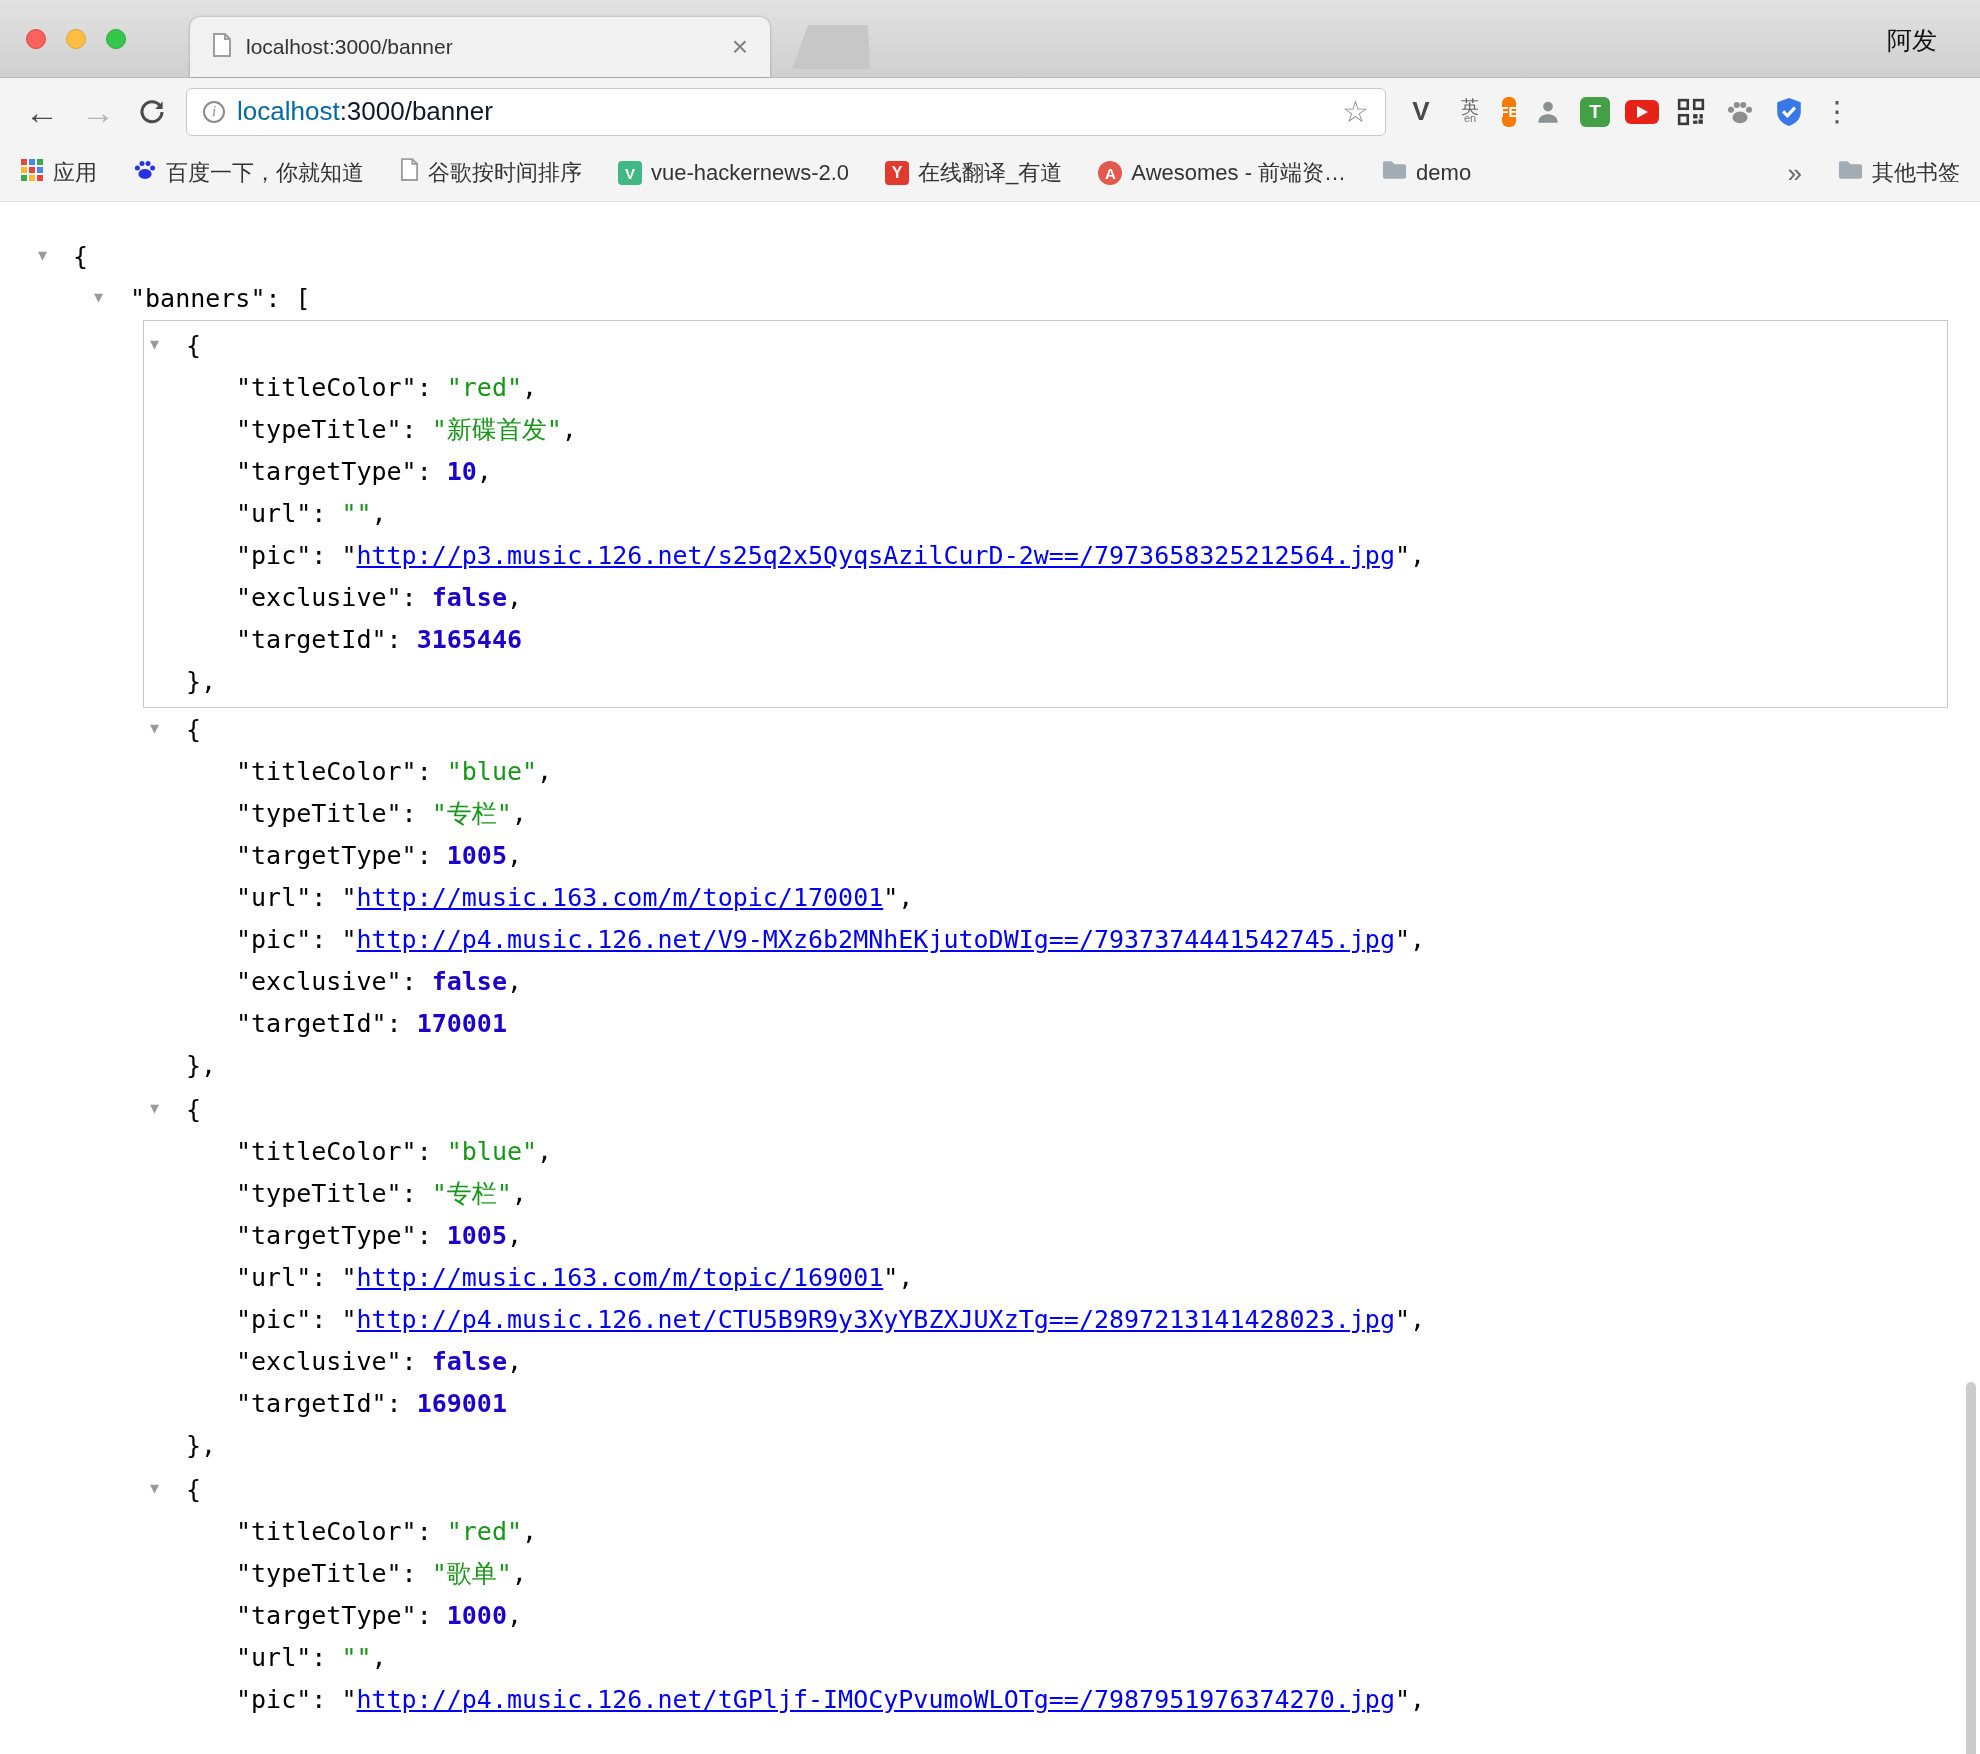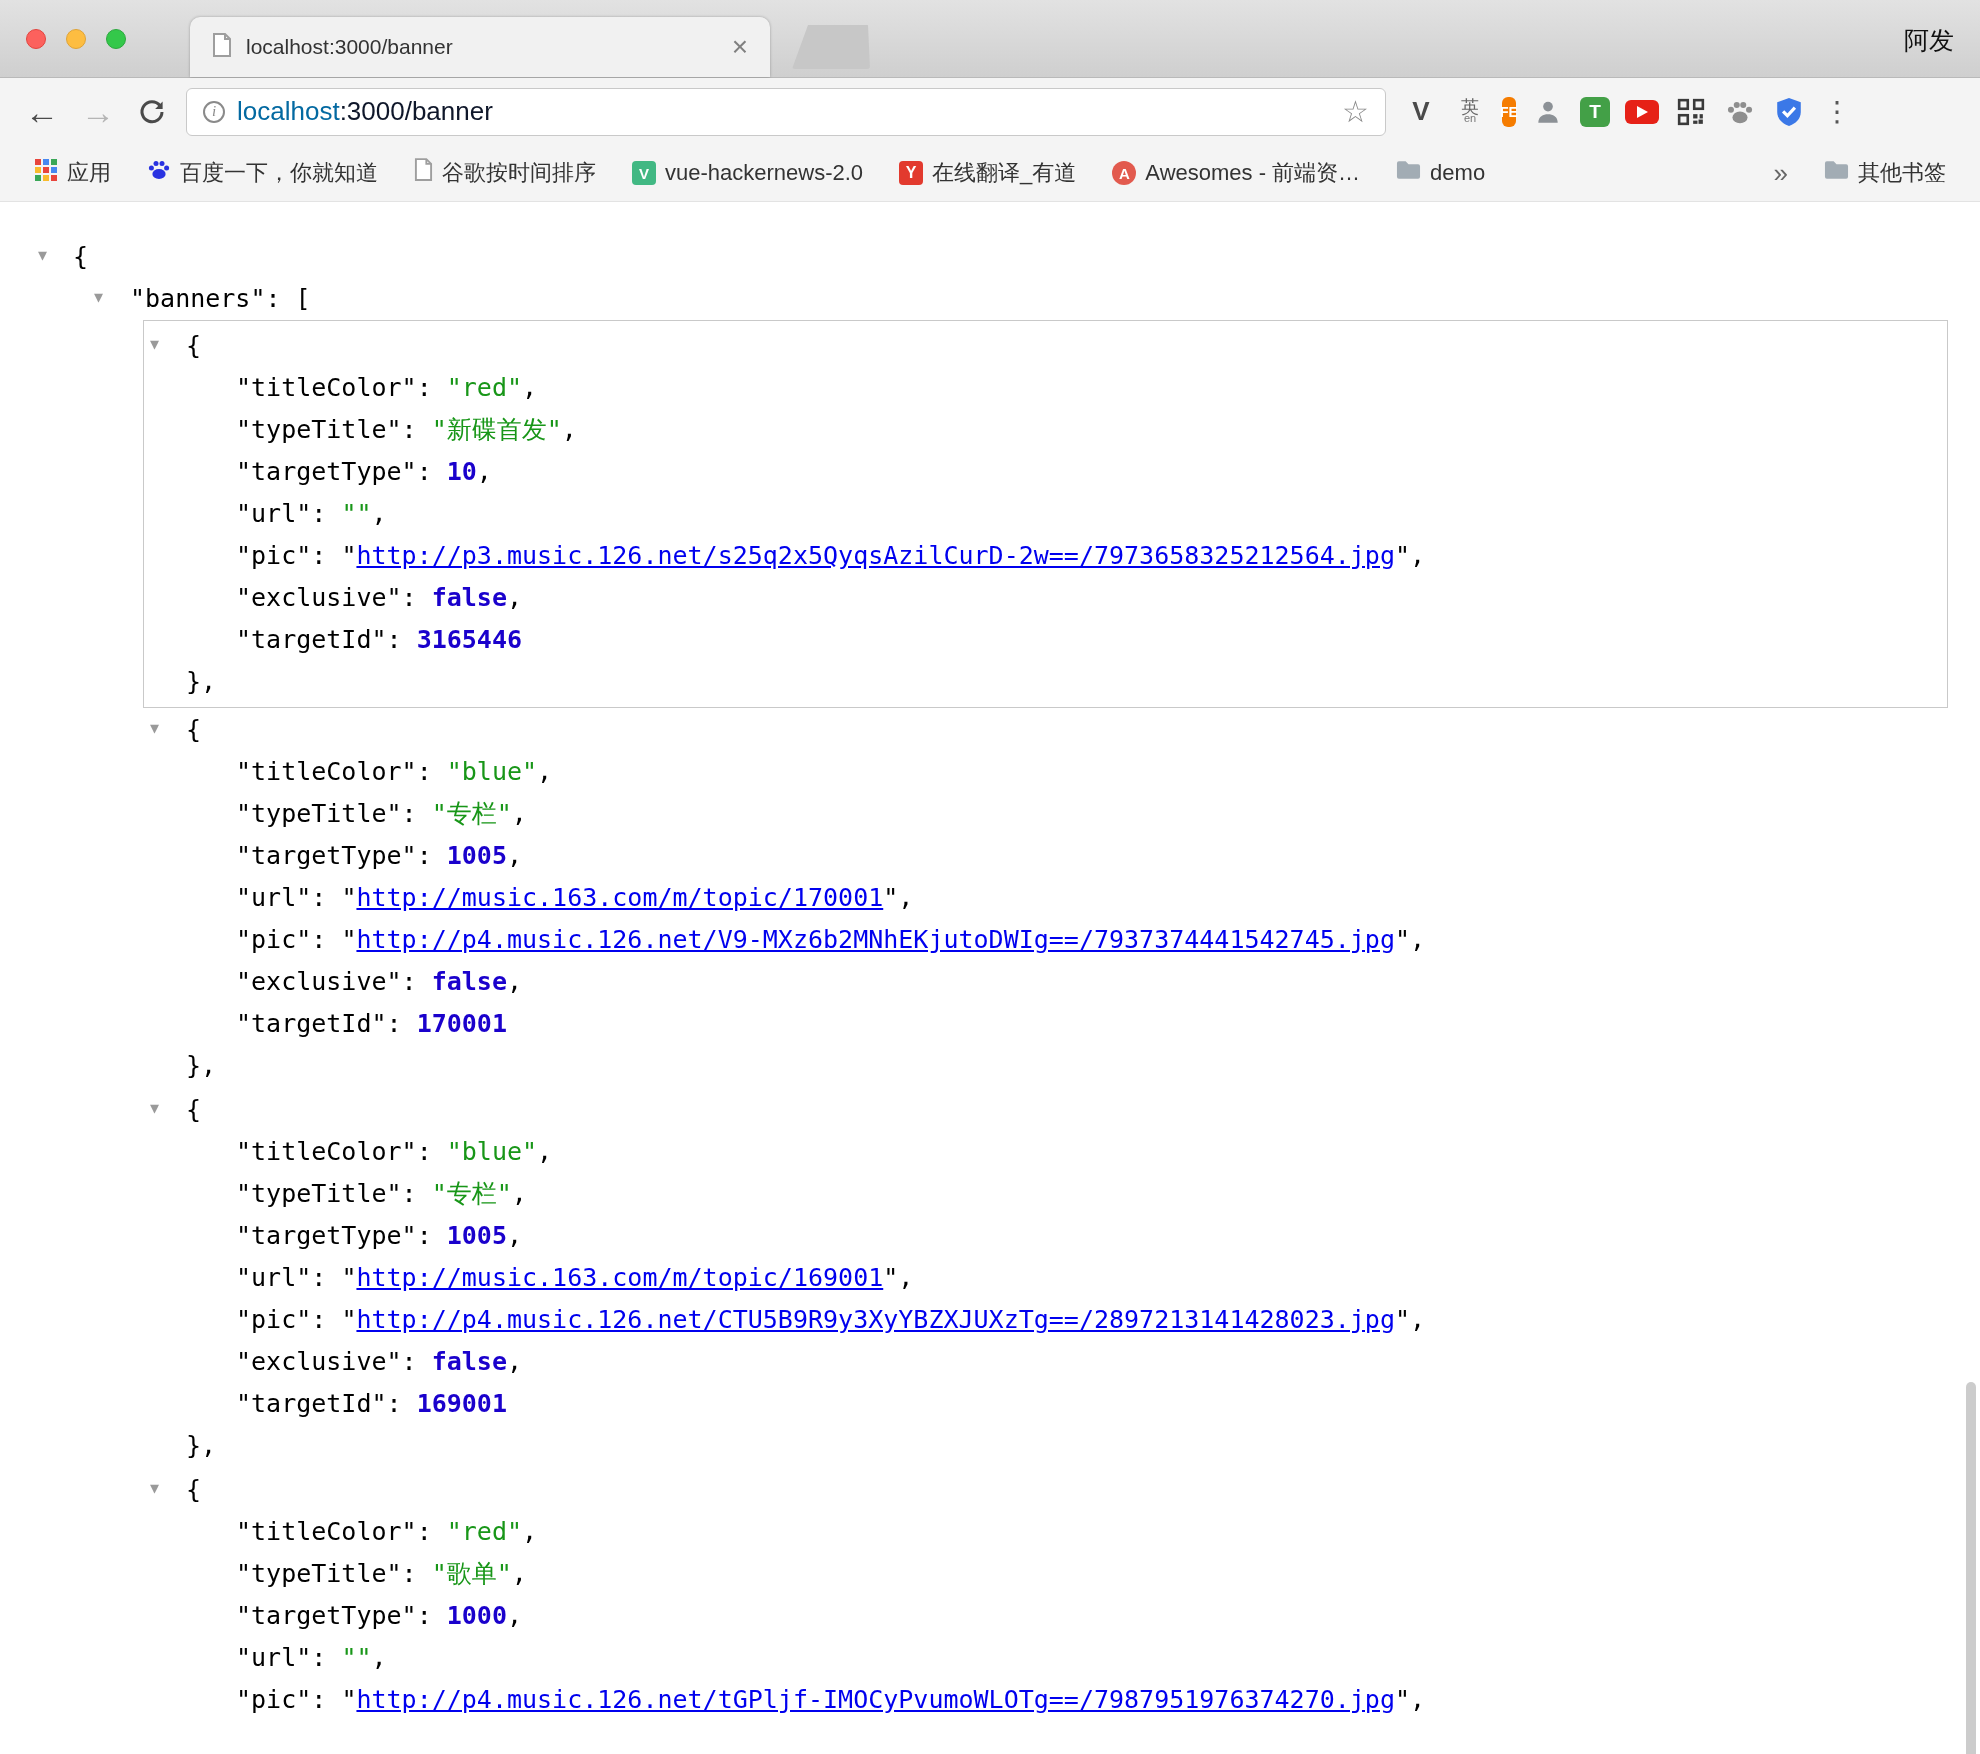--- a/index.html
+++ b/index.html
@@ -10,21 +10,21 @@
   .tabstrip{position:relative;height:78px;background:linear-gradient(#E2E2E2,#CFCFCF);border-bottom:1px solid #B9B9B9}
   .lights{position:absolute;left:26px;top:29px;display:flex;gap:20px}
   .light{width:20px;height:20px;border-radius:50%;display:inline-block}
   .light.red{background:#FC615D;border:1px solid #E2443E}
   .light.yellow{background:#FDBD41;border:1px solid #DFA337}
   .light.green{background:#34C84A;border:1px solid #2CA83E}
   .tab{position:absolute;left:190px;bottom:0;width:580px;height:60px;background:#F1F1F1;border-radius:10px 10px 0 0;box-shadow:0 0 3px rgba(0,0,0,.28);display:flex;align-items:center;padding:0 22px;gap:14px}
   .tab-title{font-size:21px;color:#333;flex:1;white-space:nowrap;overflow:hidden}
   .tab-close{font-size:28px;color:#808080;line-height:1}
   .newtab{position:absolute;left:792px;bottom:8px;width:78px;height:44px;background:#C7C7C7;clip-path:polygon(16px 0,calc(100% - 2px) 0,100% 100%,0 100%);border-radius:3px}
-  .profile{position:absolute;right:26px;top:24px;font-size:25px;color:#111}
+  .profile{position:absolute;right:43px;top:24px;font-size:25px;color:#111}
 
   
   .toolbar{position:relative;height:67px;background:#F4F4F4;display:flex;align-items:center;padding-left:14px}
   .navbtn{width:56px;text-align:center;font-size:34px;color:#4A4A4A;line-height:1}
   .navbtn.disabled{color:#B5B5B5}
   .reload{width:52px;display:flex;justify-content:center}
   .addressbar{margin-left:8px;width:1200px;height:48px;border:1px solid #C9C9C9;border-radius:6px;background:#fff;display:flex;align-items:center;padding:0 16px;gap:12px}
   .info-ic{width:22px;height:22px;border:2px solid #8A8A8A;border-radius:50%;color:#8A8A8A;font-size:15px;font-family:"Liberation Serif",serif;display:flex;align-items:center;justify-content:center;font-style:italic}
   .url{font-size:26px;white-space:nowrap}
   .url .host{color:#0369a1}
@@ -36,21 +36,21 @@
   .xi.trans{color:#666;font-size:18px;flex-direction:column;line-height:.8}
   .xi.trans small{font-size:11px;color:#777}
   .badge{border-radius:6px;color:#fff;font-weight:bold;display:flex;align-items:center;justify-content:center}
   .fe{width:14px;height:30px;background:#F57C00;font-size:14px}
   .tshield{width:30px;height:30px;background:#43A047;font-size:19px}
   .yt{width:34px;height:24px;background:#E62117;border-radius:6px}
   .yt .tri-play{width:0;height:0;border-left:11px solid #fff;border-top:6px solid transparent;border-bottom:6px solid transparent}
   .menu-dots{font-size:28px;color:#555;margin:0 6px 0 2px}
 
   
-  .bookmarks{height:57px;background:#F4F4F4;display:flex;align-items:center;padding:0 34px;gap:36px;border-bottom:1px solid #E3E3E3}
+  .bookmarks{height:57px;background:#F4F4F4;display:flex;align-items:center;padding:0 20px;gap:36px;border-bottom:1px solid #E3E3E3}
   .bm{display:flex;align-items:center;gap:9px;font-size:22px;color:#333;white-space:nowrap}
   .bm-spacer{flex:1}
   .chev{font-size:26px;color:#666}
 
   
   .page{position:relative;height:1552px;background:#fff;padding-top:18px}
   .page-actions{display:flex;justify-content:flex-end;padding-right:30px;gap:22px}
   .btn{height:56px;font-size:24px;color:#333;border:1px solid #9E9E9E;border-radius:5px;background:linear-gradient(#FDFDFD,#E7E7E7);padding:0 32px;font-family:"Liberation Sans",sans-serif}
   .btn-group{display:flex}
   .btn-group .btn{border-radius:0}

